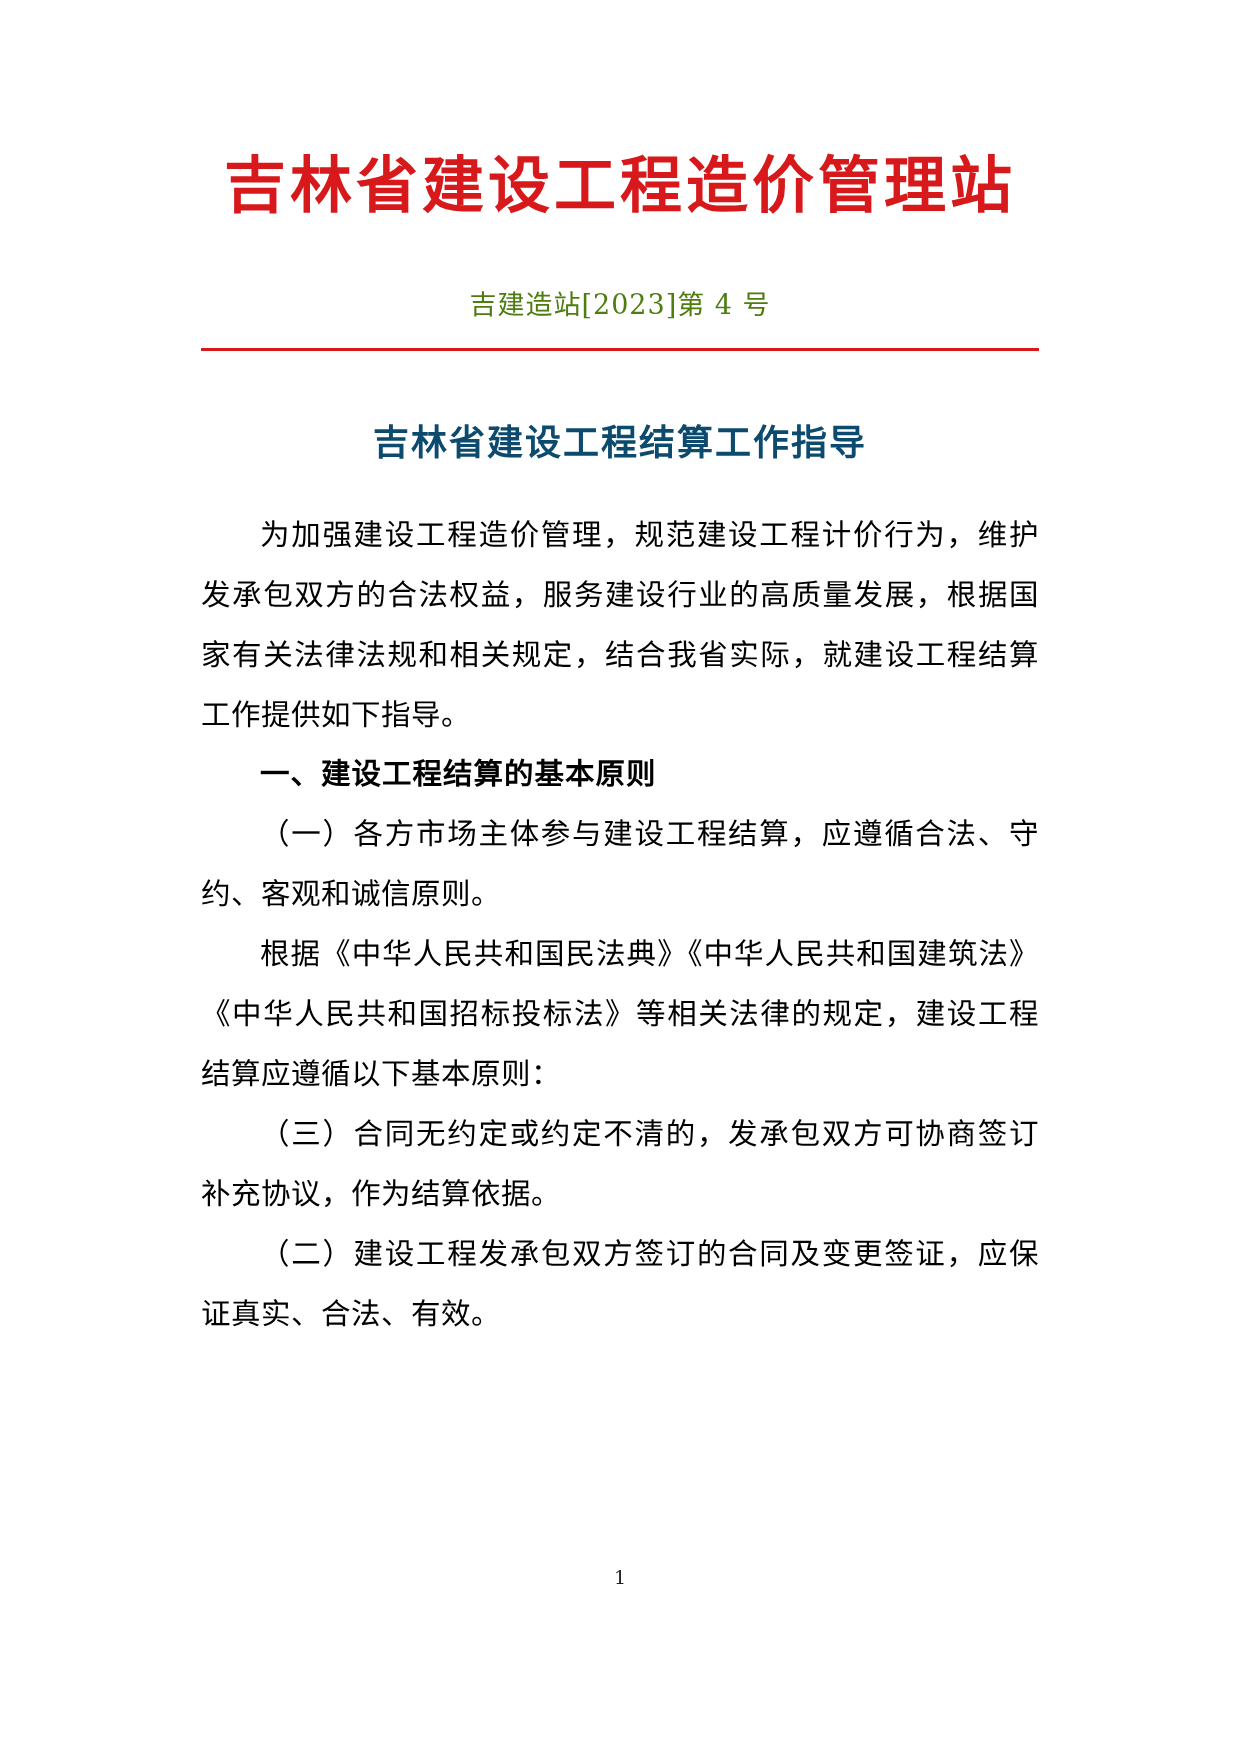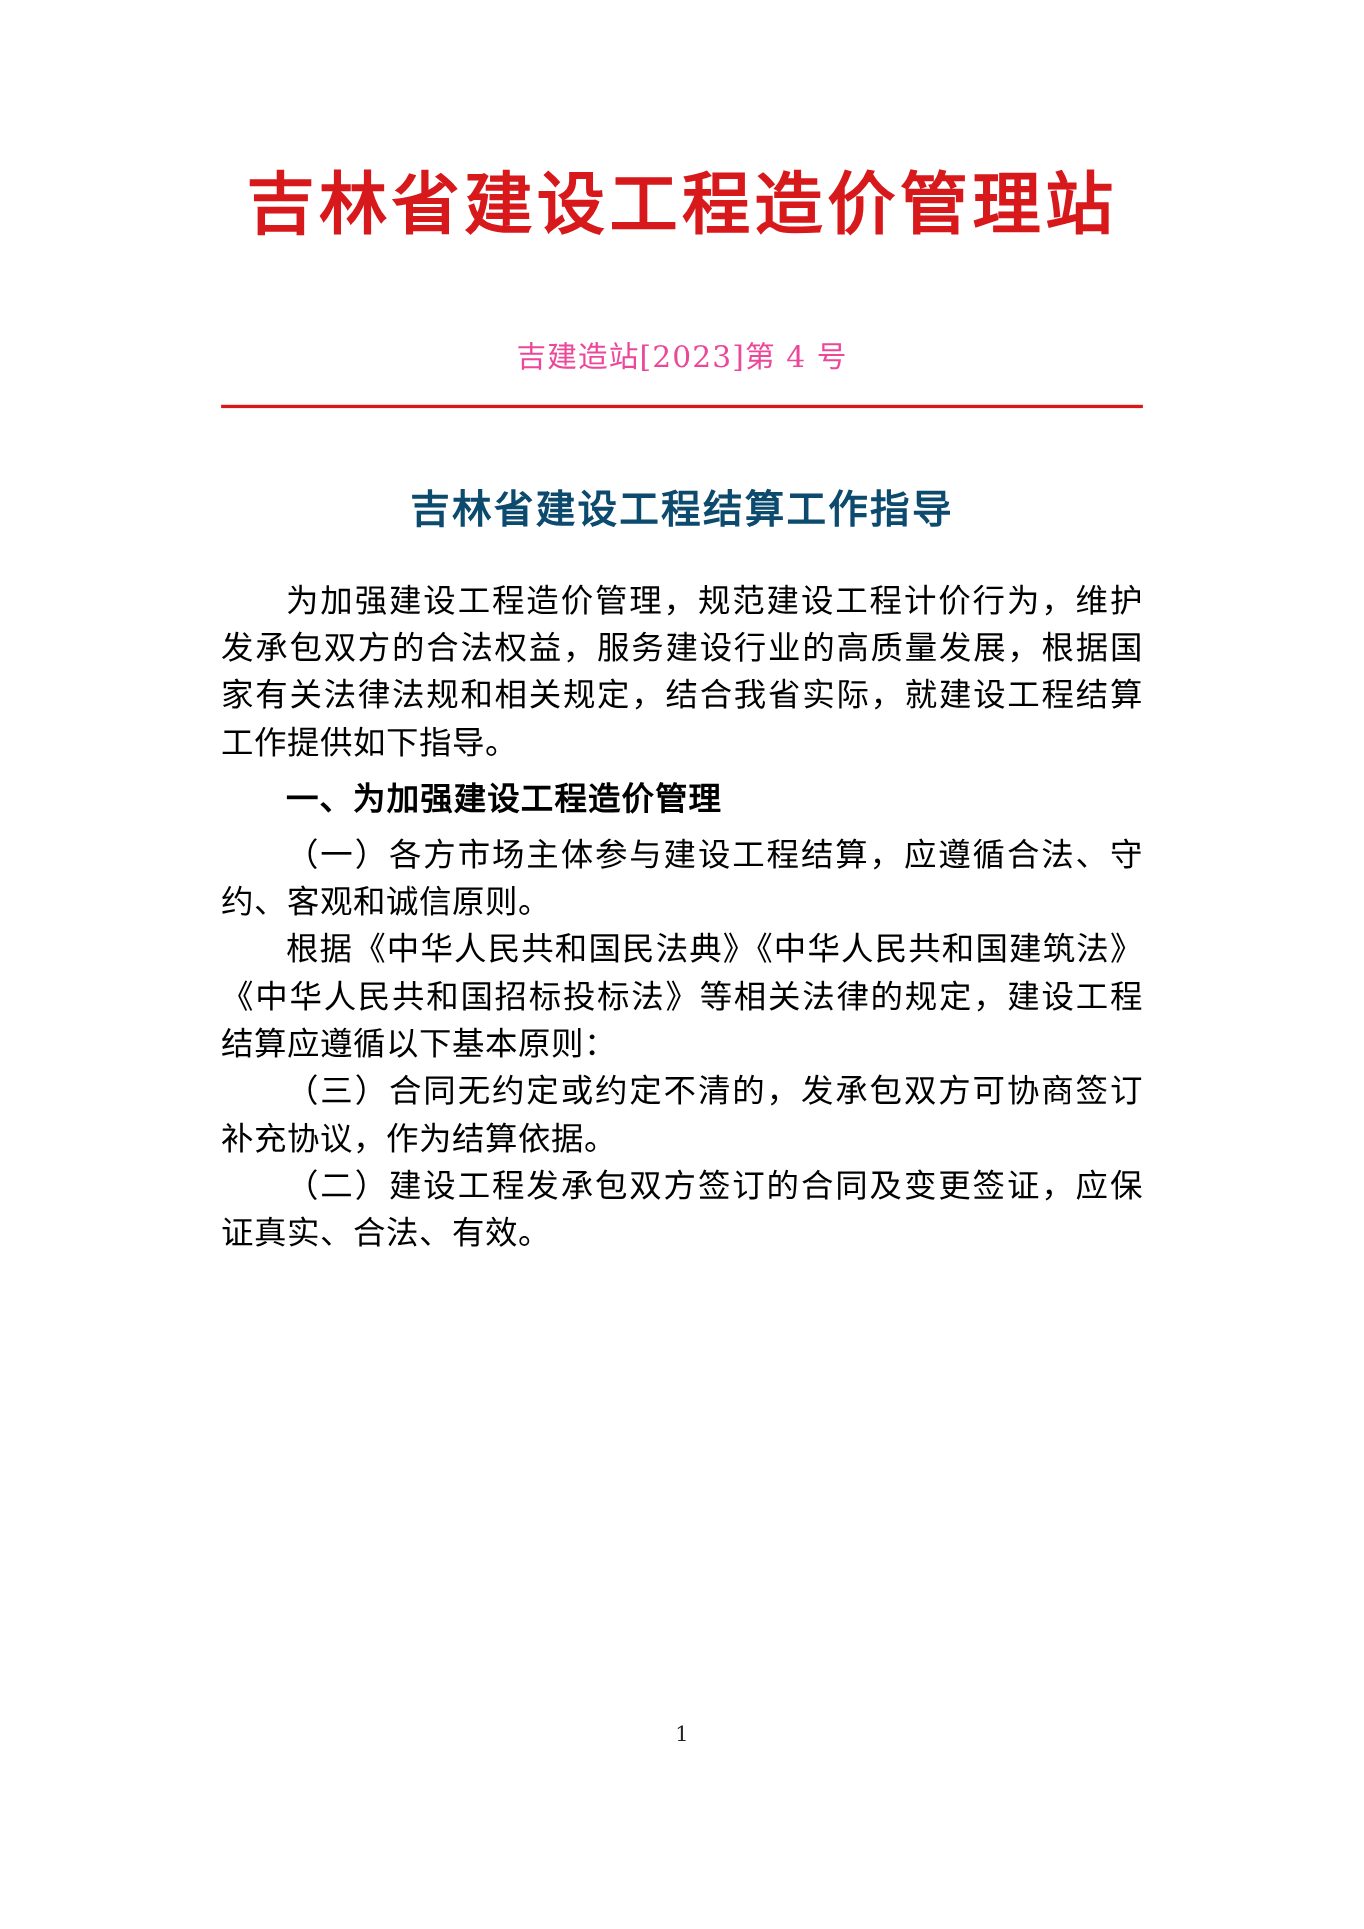--- a/index.html
+++ b/index.html
@@ -29,24 +29,24 @@
   .org-title {
     color: #d7191c;
     font-family: "DejaVu Serif", "Liberation Serif", serif;
     font-weight: bold;
     font-size: 62px;
     letter-spacing: 4px;
     line-height: 1.15;
     white-space: nowrap;
   }
   .doc-number {
-    margin-top: 82px;
+    margin-top: 62px;
     font-size: 27px;
     letter-spacing: 1px;
-    color: #ec4899;
+    color: #4d7c0f;
     font-family: "DejaVu Serif", "Liberation Serif", serif;
   }
   .red-rule {
     margin: 26px auto 0 auto;
     width: 838px;
     height: 3px;
     background: #d7191c;
   }
   .doc-title {
     text-align: center;
@@ -57,21 +57,21 @@
     color: #0c4a6e;
     font-family: "DejaVu Serif", "Liberation Serif", serif;
   }
   .content {
     margin: 0 auto;
     width: 838px;
     padding-top: 40px;
   }
   p.body-par {
     font-size: 29.5px;
-    line-height: 43px;
+    line-height: 60px;
     margin: 0;
     text-align: justify;
     text-justify: inter-ideograph;
     text-indent: 2em;
     letter-spacing: 0.5px;
     font-family: "DejaVu Serif", "Liberation Serif", serif;
   }
   p.section-head {
     font-size: 29.5px;
     line-height: 59px;
@@ -100,21 +100,21 @@
   <div class="doc-header">
     <div class="org-title">吉林省建设工程造价管理站</div>
     <div class="doc-number">吉建造站[2023]第 4 号</div>
     <div class="red-rule"></div>
   </div>
 
   <div class="doc-title">吉林省建设工程结算工作指导</div>
 
   <div class="content">
     <p class="body-par">为加强建设工程造价管理，规范建设工程计价行为，维护发承包双方的合法权益，服务建设行业的高质量发展，根据国家有关法律法规和相关规定，结合我省实际，就建设工程结算工作提供如下指导。</p>
-    <p class="section-head">一、为加强建设工程造价管理</p>
+    <p class="section-head">一、建设工程结算的基本原则</p>
     <p class="body-par">（一）各方市场主体参与建设工程结算，应遵循合法、守约、客观和诚信原则。</p>
     <p class="body-par">根据《中华人民共和国民法典》《中华人民共和国建筑法》《中华人民共和国招标投标法》等相关法律的规定，建设工程结算应遵循以下基本原则：</p>
     <p class="body-par">（三）合同无约定或约定不清的，发承包双方可协商签订补充协议，作为结算依据。</p>
     <p class="body-par">（二）建设工程发承包双方签订的合同及变更签证，应保证真实、合法、有效。</p>
   </div>
 
   <div class="page-number">1</div>
 
 </div>
 

